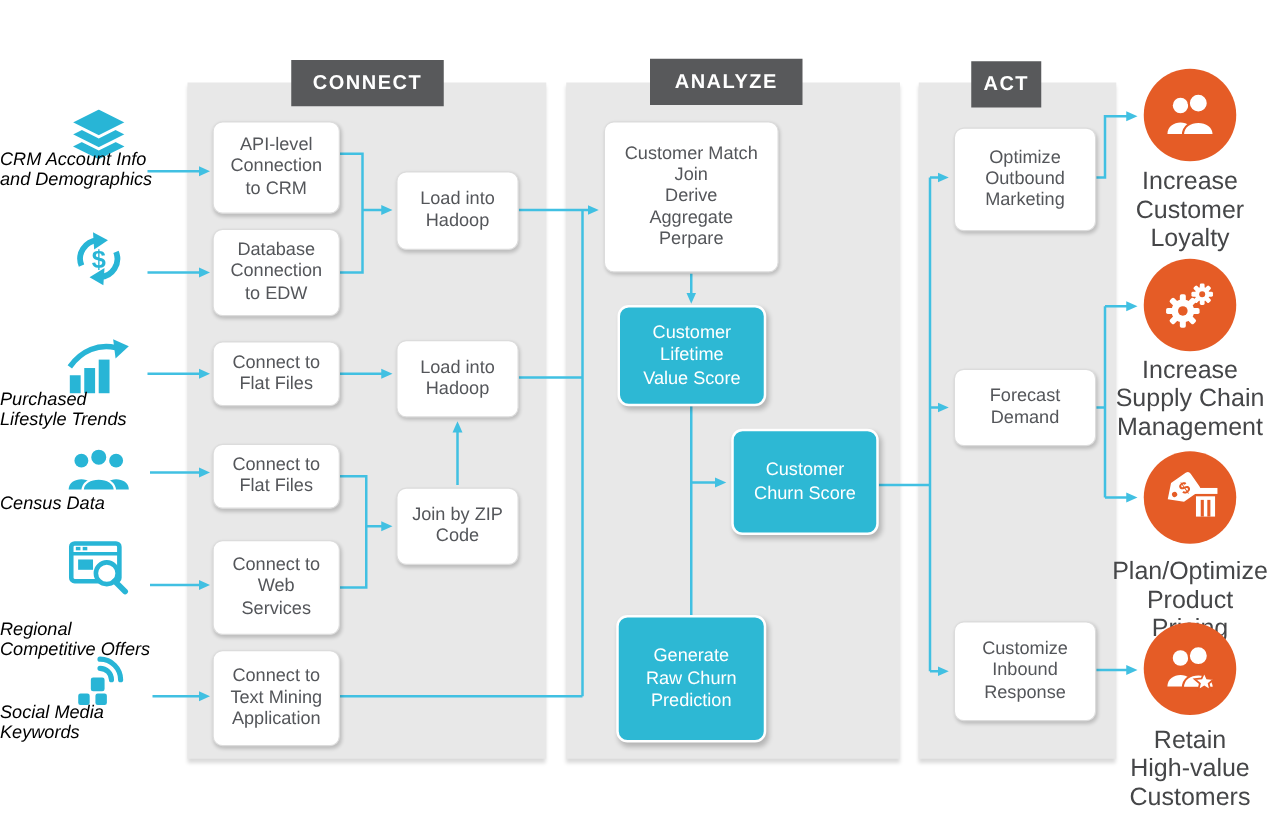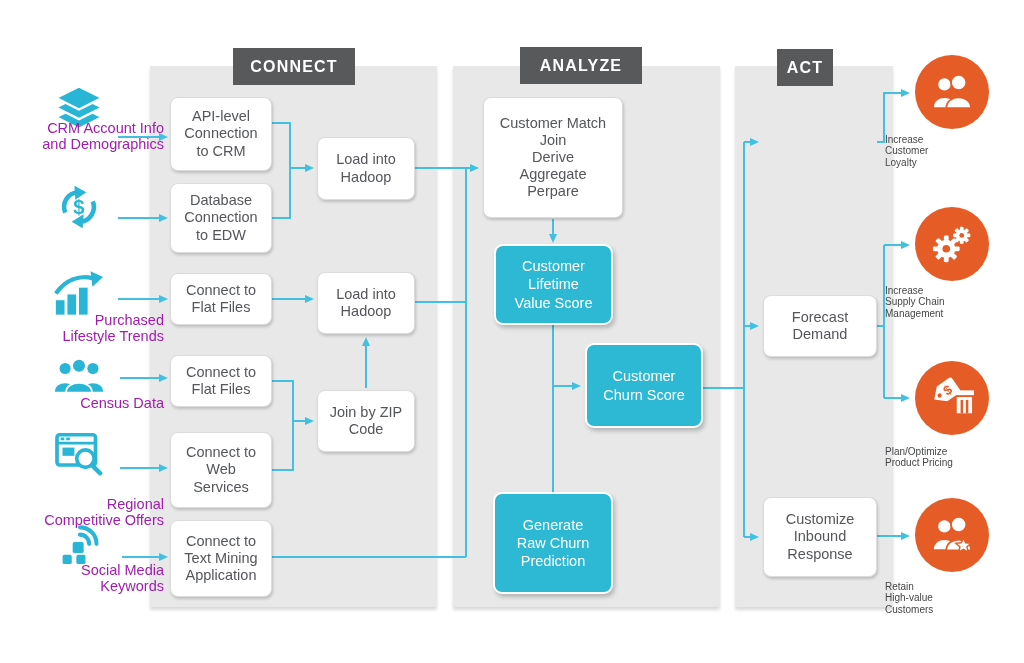--- a/index.html
+++ b/index.html
@@ -9,22 +9,22 @@
   .connectors{position:absolute;left:0;top:0;z-index:2;}
   .header{position:absolute;background:#58595b;color:#fff;font-weight:bold;font-size:16px;
           letter-spacing:1.2px;display:flex;align-items:center;justify-content:center;z-index:4;}
   .wbox{position:absolute;box-sizing:border-box;background:#fff;border:1px solid #dcdcdc;border-radius:8px;
         box-shadow:1px 2px 3px rgba(0,0,0,.18);color:#54565a;font-size:14.5px;line-height:1.18;
         display:flex;align-items:center;justify-content:center;text-align:center;z-index:3;}
   .tbox{position:absolute;box-sizing:border-box;background:#2db8d4;border:2px solid #fff;border-radius:9px;
         box-shadow:2px 3px 4px rgba(0,0,0,.22);color:#fff;font-size:14.5px;line-height:1.25;
         display:flex;align-items:center;justify-content:center;text-align:center;z-index:3;}
   .pre{white-space:pre-line;}
-  .srclabel{position:absolute;left:0;width:164px;text-align:right;color:#a21caf;font-size:14.5px;line-height:1.12;z-index:3;}
-  .outlabel{position:absolute;left:885px;width:134px;text-align:left;color:#454648;font-size:10px;line-height:1.14;z-index:3;}
+  .srclabel{position:absolute;left:0;width:164px;text-align:left;color:#000000;font-size:14.5px;line-height:1.12;z-index:3;font-style:italic;}
+  .outlabel{position:absolute;left:885px;width:134px;text-align:center;color:#454648;font-size:20px;line-height:1.14;z-index:3;}
   .icon{position:absolute;z-index:3;line-height:0;}
   .circle{position:absolute;left:915px;width:74px;height:74px;border-radius:50%;background:#e55c26;
           display:flex;align-items:center;justify-content:center;z-index:3;line-height:0;}
 </style>
 </head>
 <body>
 
 <div class="canvas">
 
   <div class="panel" style="left:150px;top:66px;width:287px;height:541px"></div>
@@ -113,20 +113,23 @@
 Perpare</div>
   <div class="tbox pre" style="left:494px;top:244px;width:119px;height:81px">Customer
 Lifetime
 Value Score</div>
   <div class="tbox pre" style="left:585px;top:343px;width:118px;height:85px">Customer
 Churn Score</div>
   <div class="tbox pre" style="left:493px;top:492px;width:120px;height:102px">Generate
 Raw Churn
 Prediction</div>
 
+  <div class="wbox pre" style="left:763px;top:102px;width:114px;height:83px">Optimize
+Outbound
+Marketing</div>
   <div class="wbox pre" style="left:763px;top:295px;width:114px;height:62px">Forecast
 Demand</div>
   <div class="wbox pre" style="left:763px;top:497px;width:114px;height:80px">Customize
 Inbound
 Response</div>
 
   <div class="icon" style="left:52px;top:86px">
     <svg width="54" height="45" viewBox="0 0 56 46">
       <polygon points="28,20 52,32 28,44 4,32" fill="#28b5d6" stroke="#fff" stroke-width="2.5"></polygon>
       <polygon points="28,10 52,22 28,34 4,22" fill="#28b5d6" stroke="#fff" stroke-width="2.5"></polygon>

